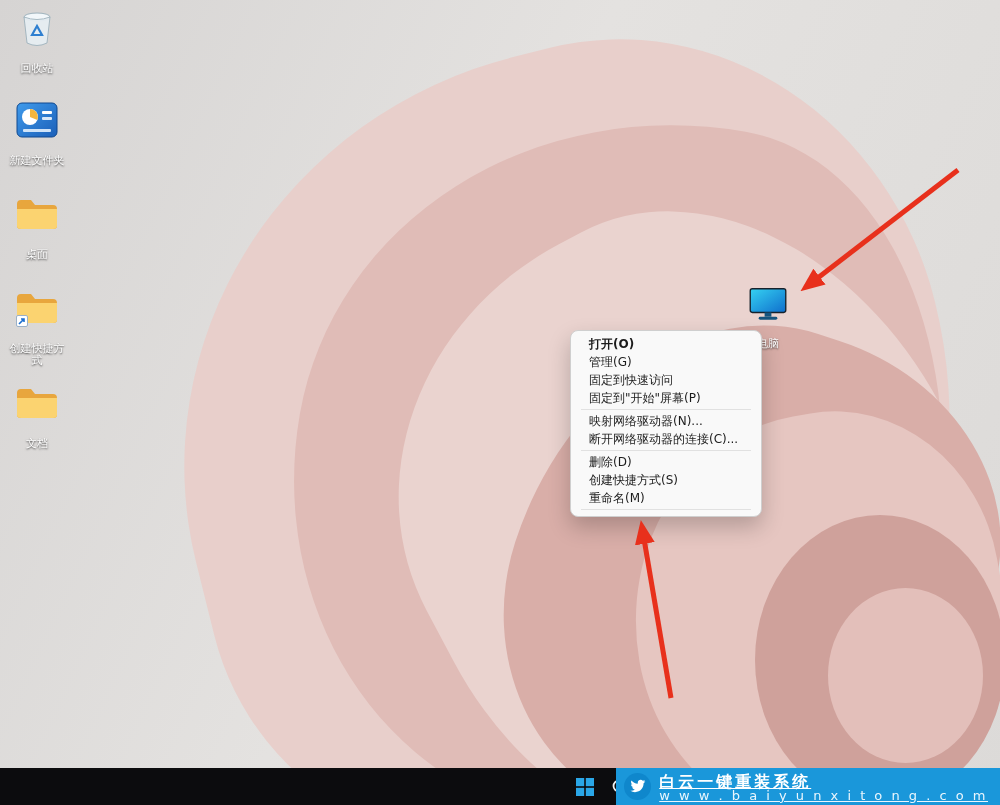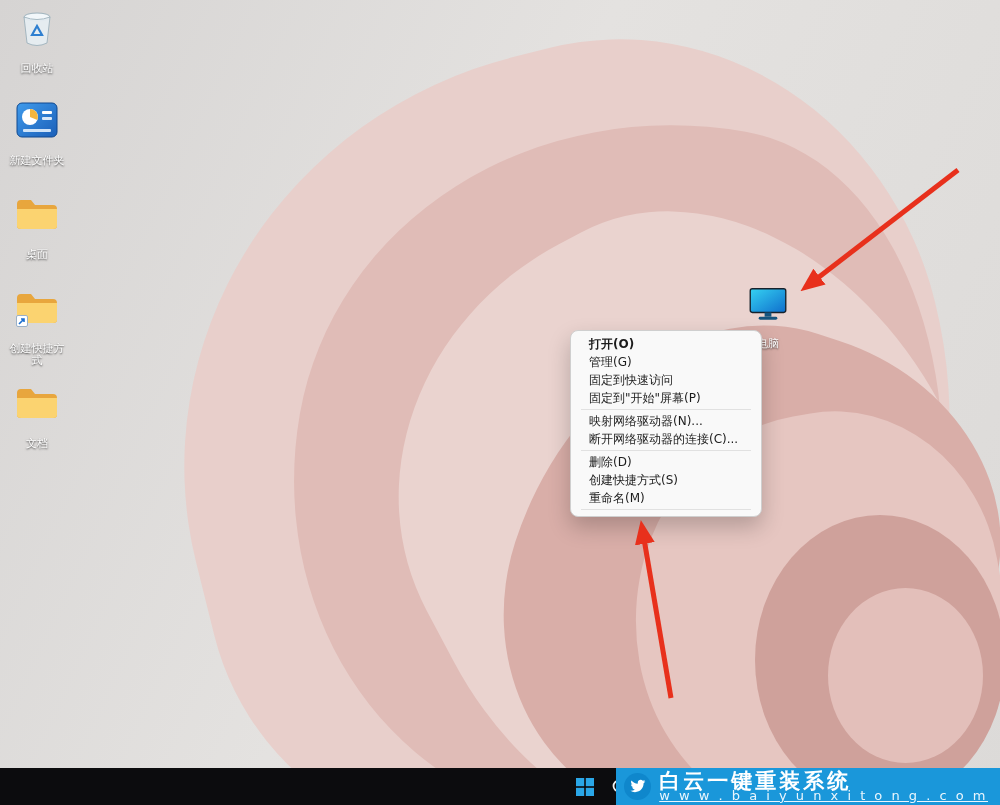--- a/index.html
+++ b/index.html
@@ -40,21 +40,21 @@
   .taskbar-icons { position:absolute; left:572px; top:0; height:37px; display:flex; align-items:center; gap:9px; }
   .tb-btn { width:26px; height:26px; border-radius:4px; display:flex; align-items:center; justify-content:center; cursor:pointer; }
   .chrome-icon { width:20px; height:20px; border-radius:50%; background:conic-gradient(from -45deg,#ea4335 0 120deg,#4285f4 120deg 122deg,#34a853 122deg 240deg,#fbbc05 240deg 360deg); position:relative; }
   .chrome-icon::before { content:""; position:absolute; left:5px; top:5px; width:10px; height:10px; background:#fff; border-radius:50%; }
   .chrome-icon::after { content:""; position:absolute; left:7px; top:7px; width:6px; height:6px; background:#4285f4; border-radius:50%; }
 
   
   .watermark { position:absolute; right:0; top:0; height:37px; display:flex; align-items:center; gap:8px; background:#1a97da; padding:0 12px 0 8px; }
   .wm-bird { width:27px; height:27px; border-radius:50%; background:#0f87cc; display:flex; align-items:center; justify-content:center; }
   .wm-text { display:flex; flex-direction:column; justify-content:center; }
-  .wm-title { color:#fff; font-size:21px; font-weight:bold; letter-spacing:3px; line-height:17px; white-space:nowrap; }
+  .wm-title { color:#fff; font-size:16px; font-weight:bold; letter-spacing:3px; line-height:17px; white-space:nowrap;text-decoration:underline; }
   .wm-url { color:#eaf6fd; font-size:13px; letter-spacing:2.5px; line-height:11px; white-space:nowrap;text-decoration:underline; }
 </style>
 </head>
 <body>
 
 <div class="desktop">
   <div class="petal p1"></div>
   <div class="petal p2"></div>
   <div class="petal p3"></div>
   <div class="petal p4"></div>

